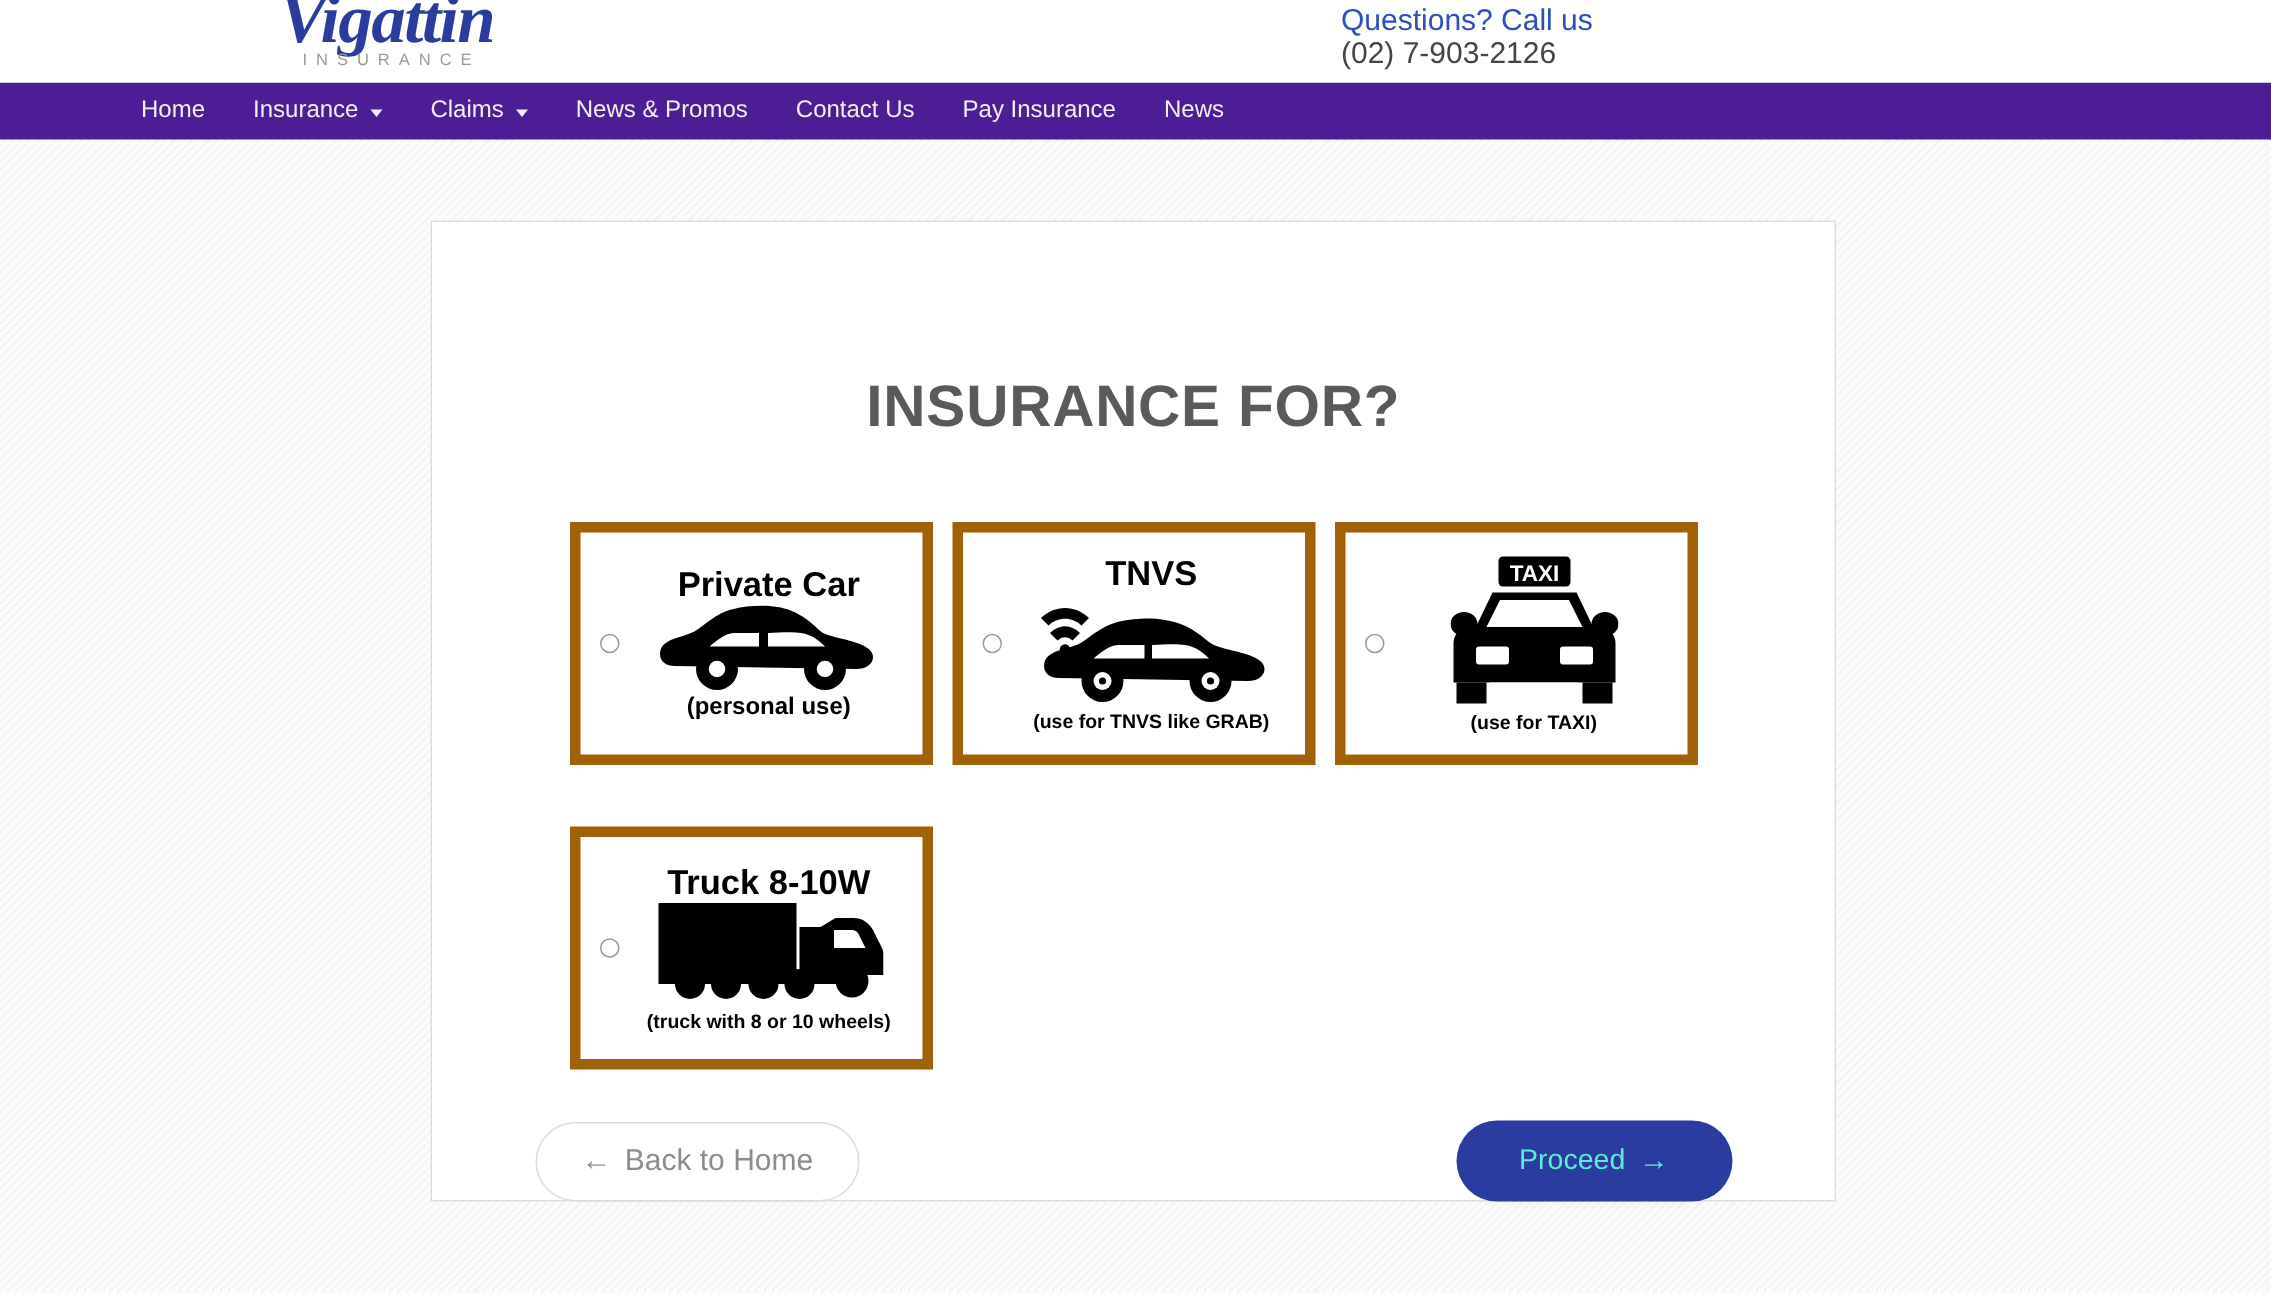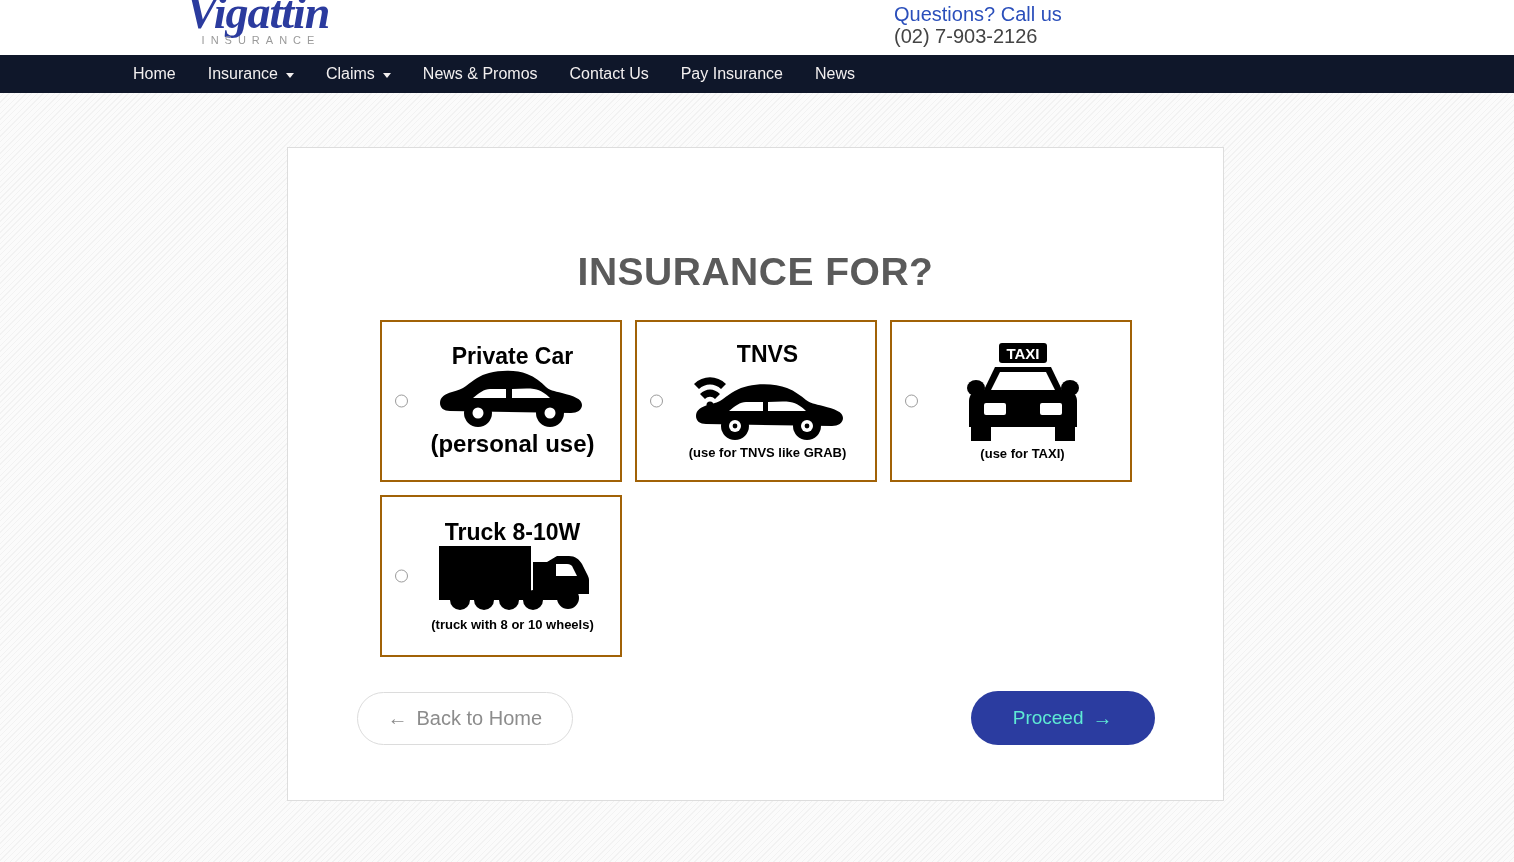--- a/index.html
+++ b/index.html
@@ -35,22 +35,22 @@
   }
   .contact {
     position:absolute; left:894px; top:3px;
     font-size:20px; line-height:22px;
   }
   .contact .q { color:#2b4fbb; display:block; }
   .contact .ph { color:#444; display:block; }
 
   
   .nav {
-    height:38px; background:#0f172a; width:100%;
-    display:flex; align-items:center; padding-left:117px;
+    height:38px; background:#4c1d95; width:100%;
+    display:flex; align-items:center; padding-left:78px;
   }
   .nav-item {
     color:#f2efef; font-size:16px; padding:0 16px;
     display:flex; align-items:center; gap:6px;
     height:38px; cursor:pointer; white-space:nowrap;
   }
   .caret {
     width:0; height:0; border-left:4px solid transparent;
     border-right:4px solid transparent; border-top:5px solid #f2efef;
     display:inline-block; margin-left:2px; margin-top:2px;
@@ -67,41 +67,42 @@
     font-size:39px; letter-spacing:.5px;
     margin-top:102px;
   }
 
   .grid {
     margin:26px auto 0 auto; width:752px;
     display:grid; grid-template-columns:repeat(3, 1fr);
     column-gap:13px; row-gap:13px;
   }
   .opt-card {
-    position:relative; border:2px solid #a16207; background:#fff;
+    position:relative; border:7px solid #a16207; background:#fff;
     height:162px; cursor:pointer;
     display:flex; flex-direction:column;
     align-items:center; justify-content:center;
     padding:4px 6px 4px 30px;
+    margin-top:28px;
   }
   .radio {
     position:absolute; left:13px; top:50%; transform:translateY(-50%);
     width:13px; height:13px; border-radius:50%;
     border:1px solid #9b9b9b; background:#fff; cursor:pointer;
   }
   .opt-title {
     font-size:23px; font-weight:bold; color:#000;
     line-height:1.05; margin-bottom:-2px; text-align:center;
   }
   .art { display:flex; align-items:center; justify-content:flex-start; }
   .opt-sub {
     font-size:13px; font-weight:bold; color:#000; text-align:center;
     margin-top:1px;
   }
-  .opt-sub.big { font-size:24px;text-align:right; }
+  .opt-sub.big { font-size:16px;text-align:right; }
 
   
   .btn-row {
     margin:34px auto 0 auto; width:798px;
     display:flex; justify-content:space-between; align-items:center;
   }
   .btn {
     display:inline-flex; align-items:center; gap:9px;
     cursor:pointer; user-select:none;
   }

